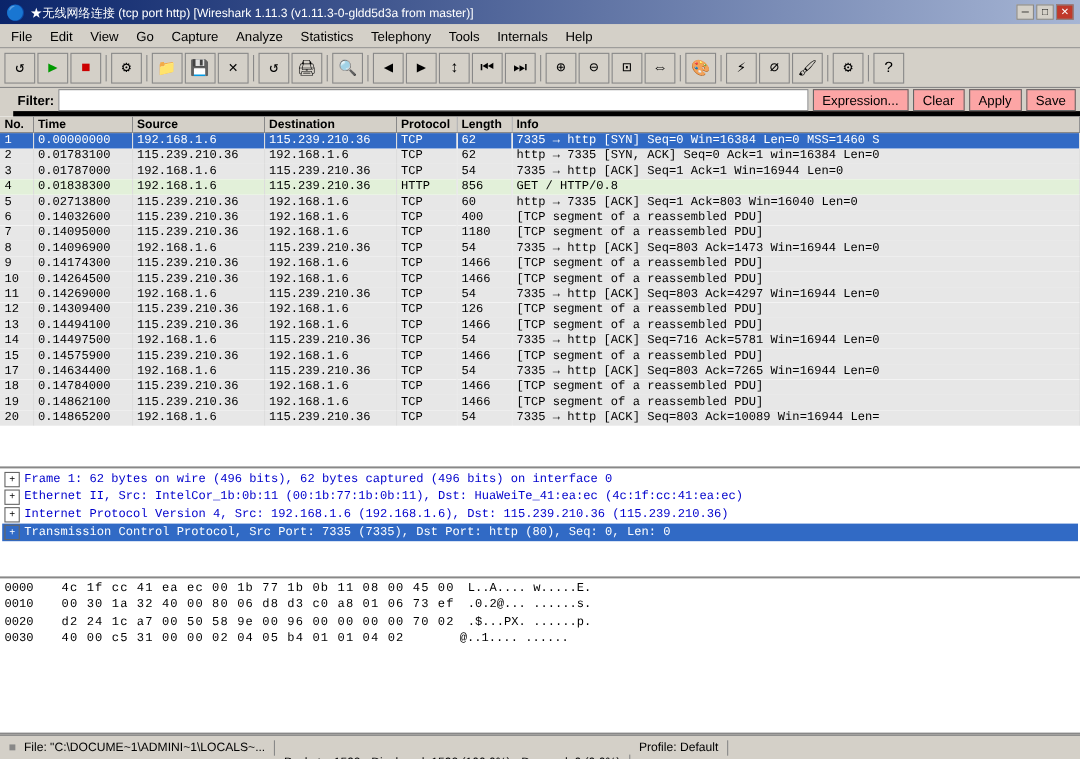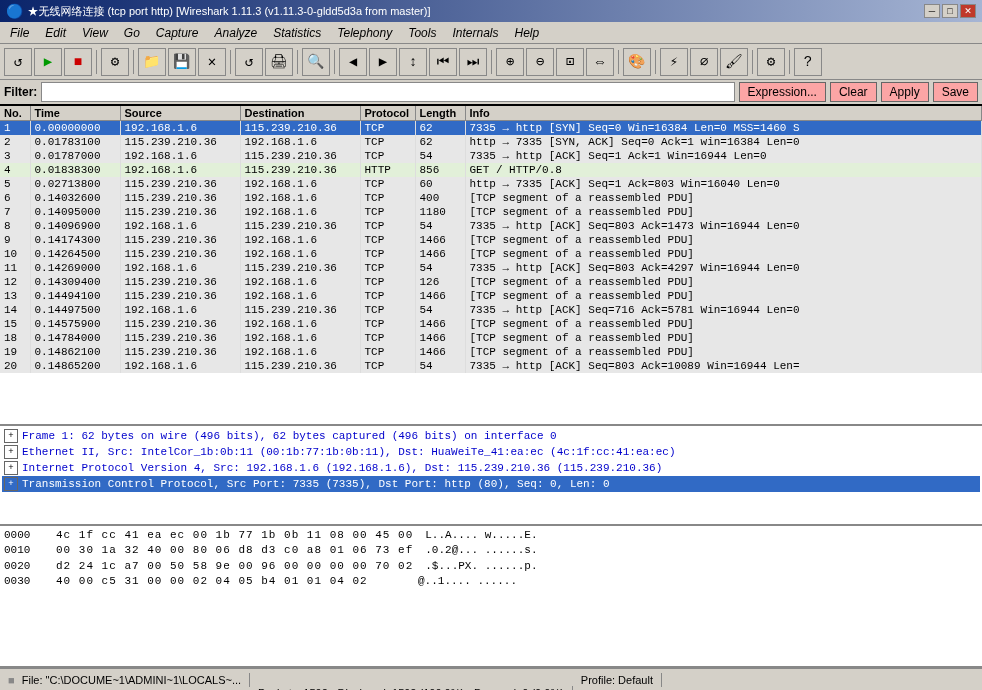--- a/index.html
+++ b/index.html
@@ -57,21 +57,20 @@
       border-bottom: 1px solid #888;
       height: 22px;
       align-items: center;
     }
     .menu-item {
       padding: 1px 6px;
       font-family: Arial, sans-serif;
       font-size: 12px;
       cursor: pointer;
       color: black;
-      font-style: italic;
     }
 
     
     #toolbar {
       background: #d4d0c8;
       display: flex;
       padding: 2px 4px;
       gap: 2px;
       border-bottom: 1px solid #888;
       height: 36px;
@@ -95,22 +94,23 @@
       margin: 0 2px;
     }
 
     
     #filter-bar {
       display: flex;
       align-items: center;
       padding: 2px 4px;
       gap: 4px;
       background: #d4d0c8;
-      border-bottom: 2px solid #000000;
+      border-bottom: 5px solid #000000;
       height: 26px;
+      margin-left: 12px;
     }
     #filter-label {
       font-family: Arial, sans-serif;
       font-size: 12px;
       font-weight: bold;
     }
     #filter-input {
       flex: 1;
       height: 20px;
       border: 1px solid #888;
@@ -488,20 +488,29 @@
         <tr class="row-tcp">
           <td>15</td>
           <td>0.14575900</td>
           <td>115.239.210.36</td>
           <td>192.168.1.6</td>
           <td>TCP</td>
           <td>1466</td>
           <td>[TCP segment of a reassembled PDU]</td>
         </tr>
         <tr class="row-tcp">
+          <td>17</td>
+          <td>0.14634400</td>
+          <td>192.168.1.6</td>
+          <td>115.239.210.36</td>
+          <td>TCP</td>
+          <td>54</td>
+          <td>7335 → http [ACK] Seq=803 Ack=7265 Win=16944 Len=0</td>
+        </tr>
+        <tr class="row-tcp">
           <td>18</td>
           <td>0.14784000</td>
           <td>115.239.210.36</td>
           <td>192.168.1.6</td>
           <td>TCP</td>
           <td>1466</td>
           <td>[TCP segment of a reassembled PDU]</td>
         </tr>
         <tr class="row-tcp">
           <td>19</td>

